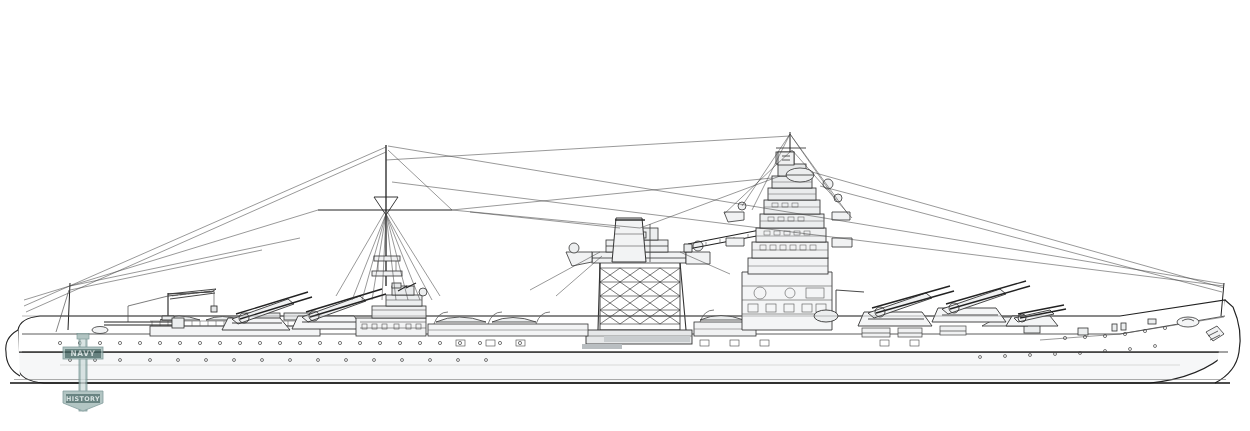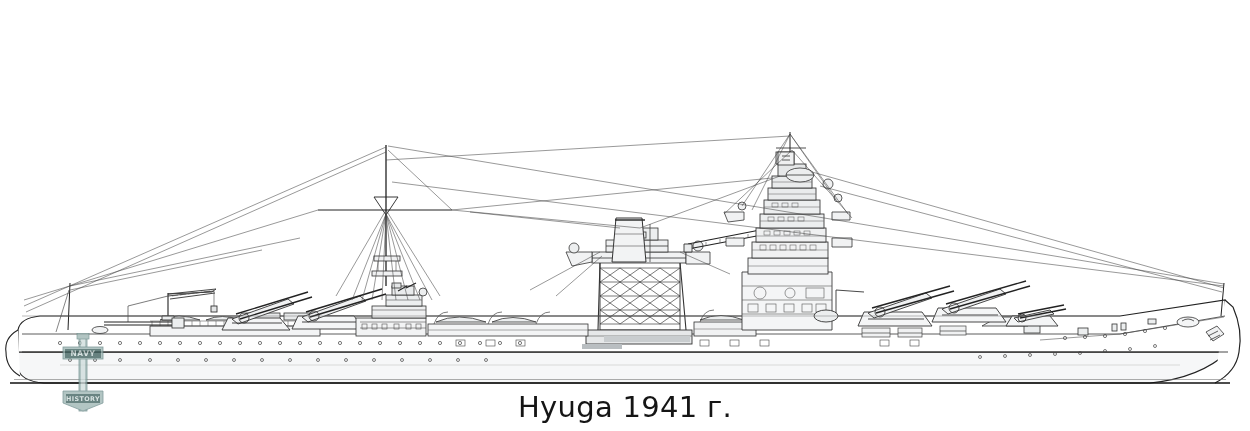--- a/index.html
+++ b/index.html
@@ -525,15 +525,14 @@
 
       <rect x="8" y="16" width="36" height="9" fill="#40625f"></rect>
       <text x="26" y="23.2" text-anchor="middle" font-family="DejaVu Sans, sans-serif" font-size="7.4" font-weight="bold" fill="#cfdddc" letter-spacing="0.6">NAVY</text>
 
       <path d="M6,58 L46,58 L46,70 L26,78 L6,70 Z" fill="#9db5b3" stroke="#5f8280" stroke-width="0.8"></path>
       <rect x="9" y="61" width="34" height="9" fill="#40625f"></rect>
       <text x="26" y="68.2" text-anchor="middle" font-family="DejaVu Sans, sans-serif" font-size="6.4" font-weight="bold" fill="#cfdddc" letter-spacing="0.4">HISTORY</text>
     </g>
   </svg>
 
-  <div id="caption">Hyuga 1941 г.</div>
 
 </div>
 
 </body></html>

